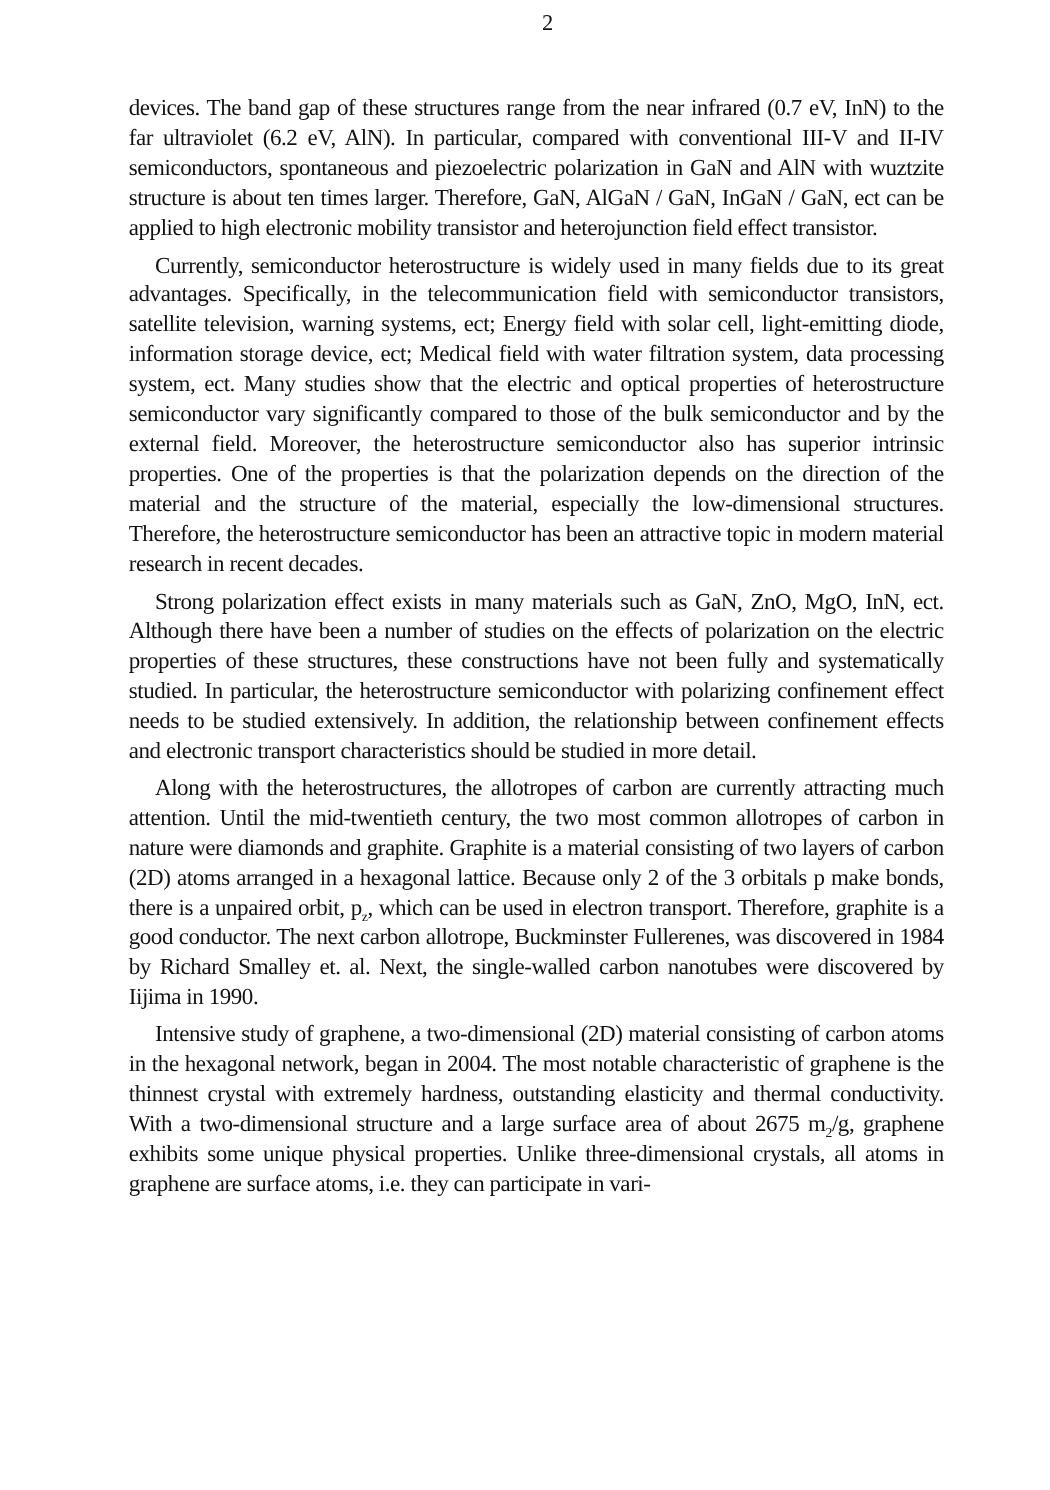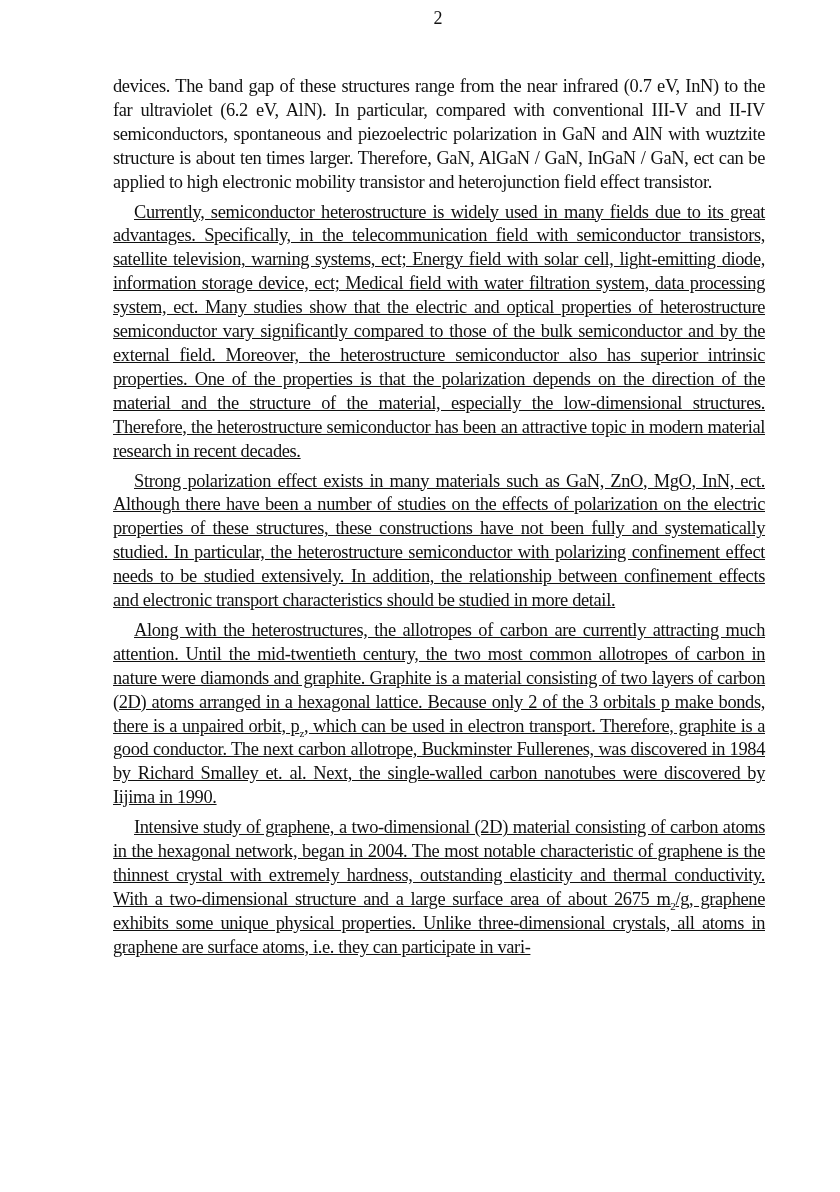--- a/index.html
+++ b/index.html
@@ -20,36 +20,35 @@
       top: 6px;
       left: 0;
       width: 876px;
       text-align: center;
       font-size: 18px;
       line-height: 24px;
     }
     .body-text {
       position: absolute;
       top: 75px;
-      left: 113px;
+      left: 103px;
       width: 652px;
     }
     .para {
       margin: 0 0 6px 0;
       font-size: 18.4px;
       line-height: 23.9px;
       text-align: justify;
       text-indent: 0;
       letter-spacing: -0.35px;
       word-spacing: 0px;
       hyphens: manual;
     }
     .para.indent {
       text-indent: 21px;
-      text-decoration: underline;
     }
     .para:first-child {
       margin-top: 0;
     }
     sub.sub-small {
       font-size: 11px;
       line-height: 0;
     }
   </style>
 </head>

